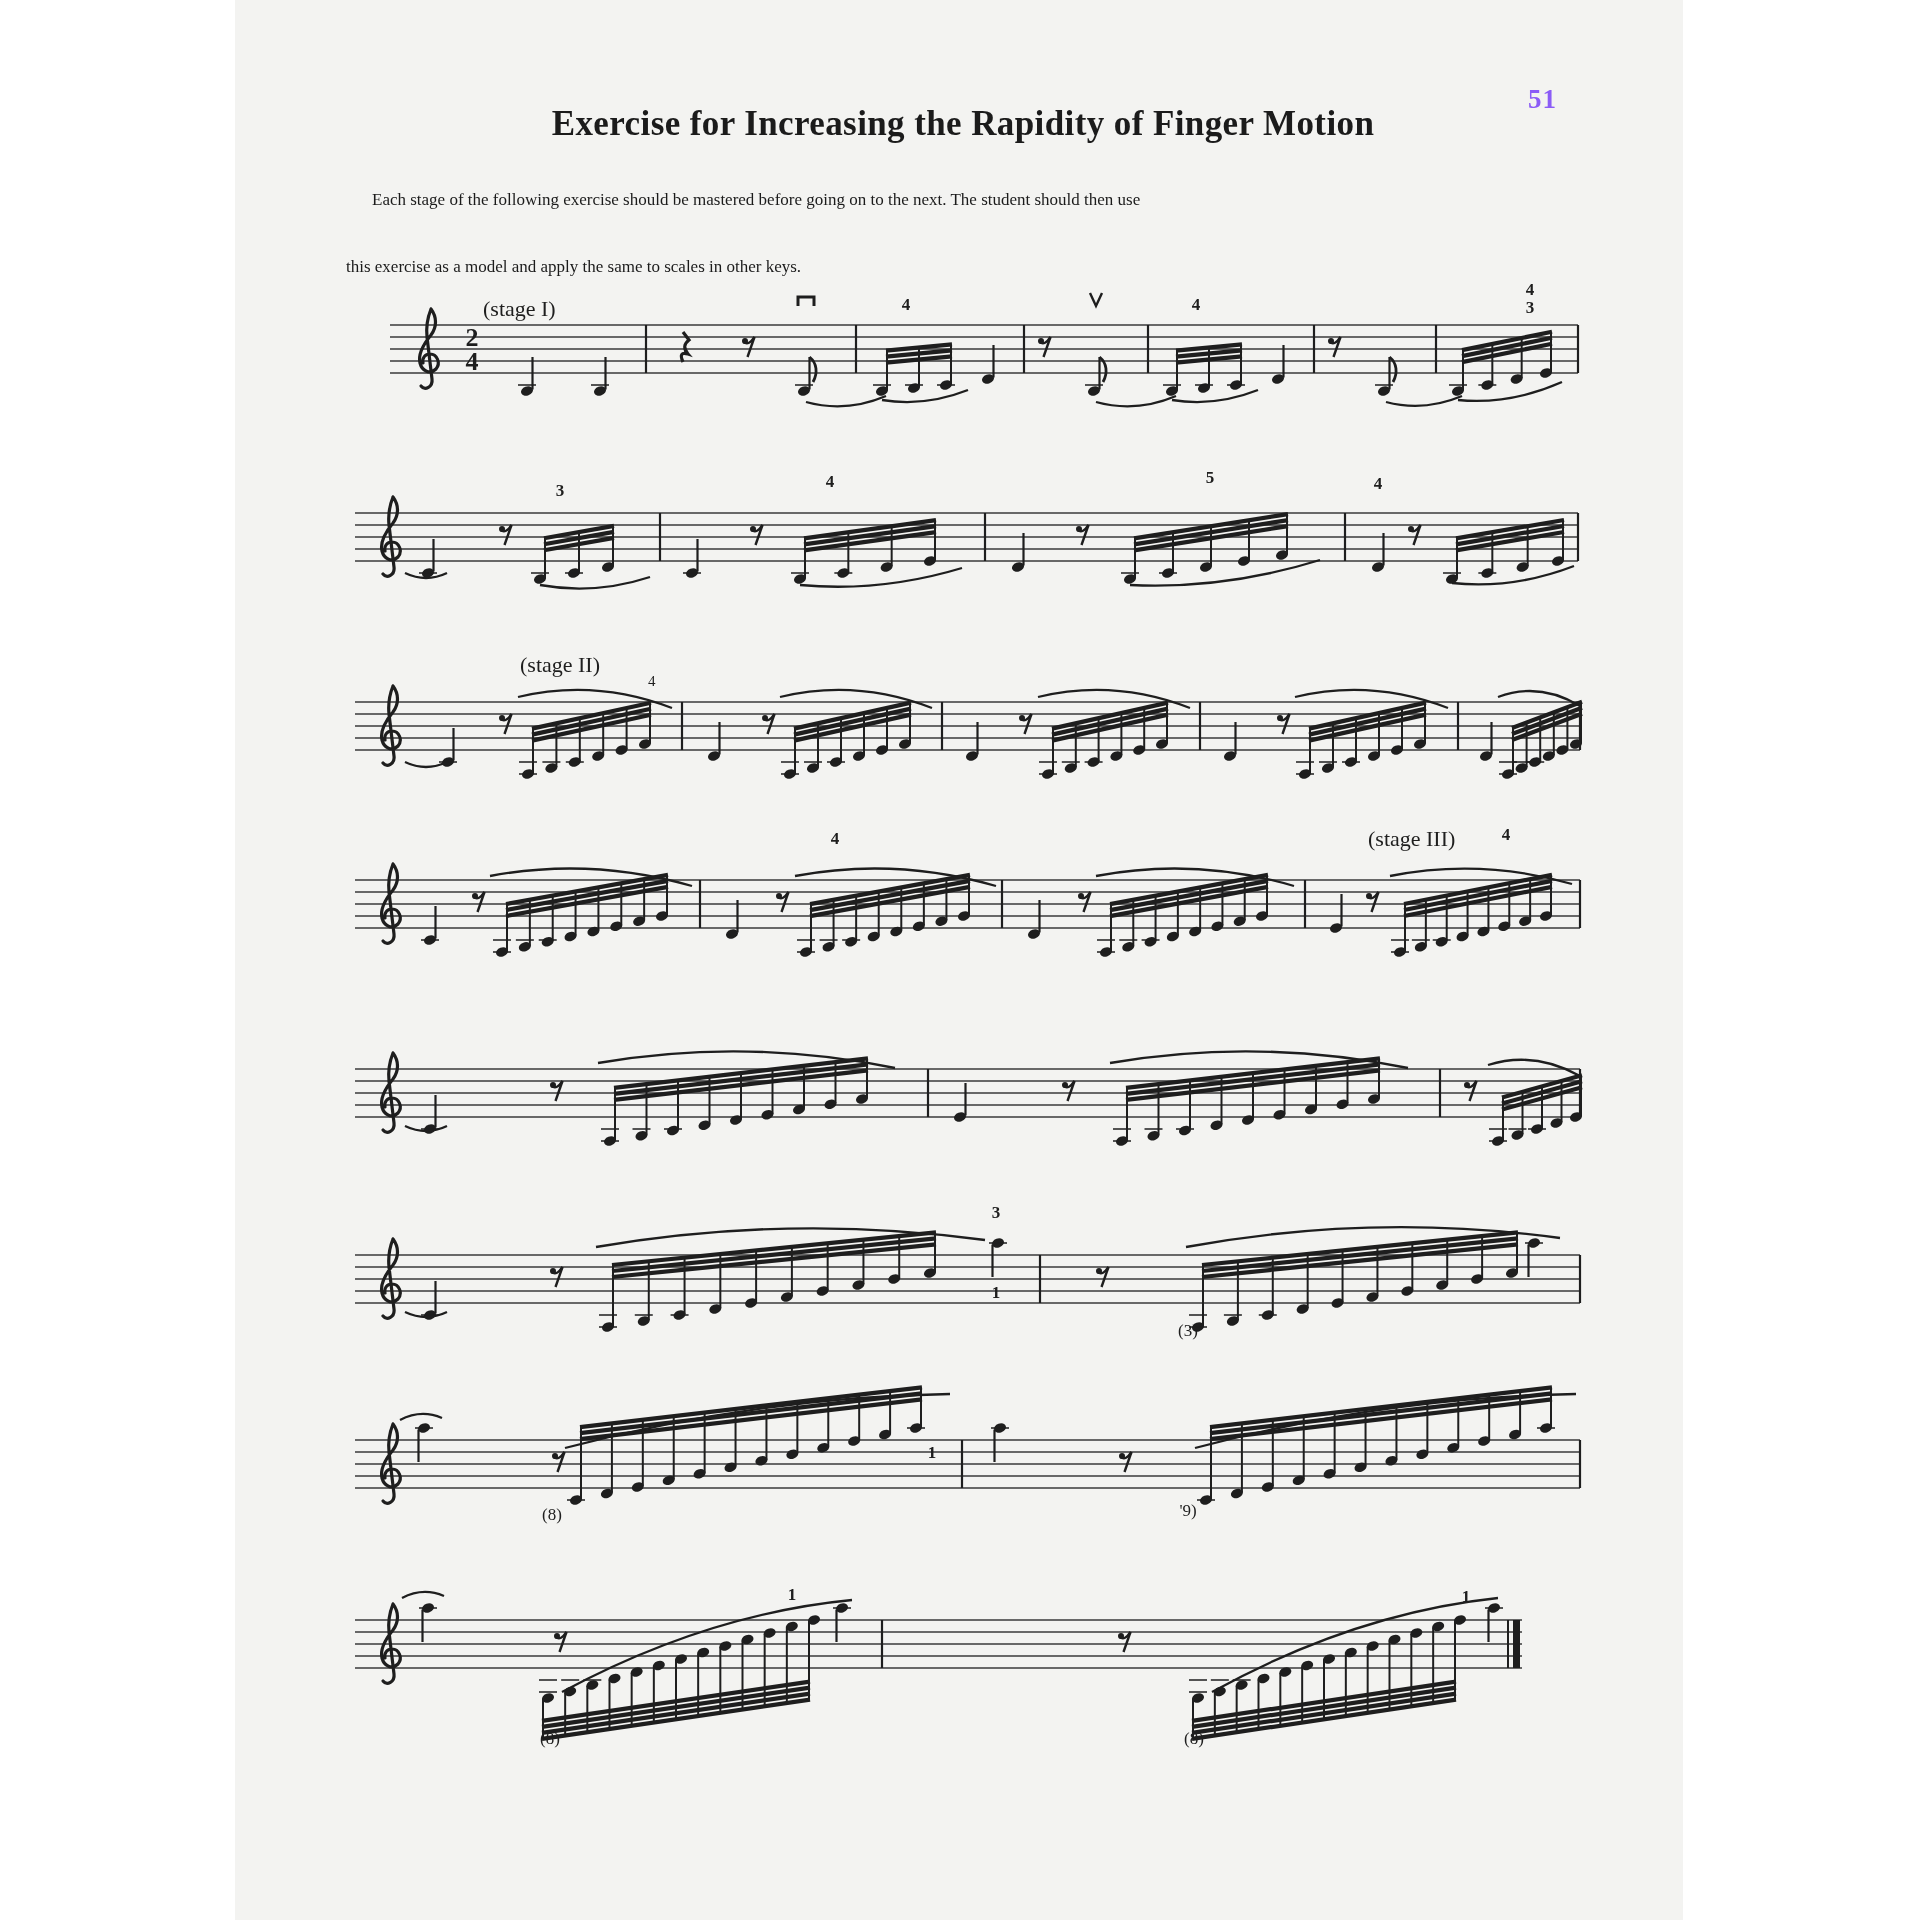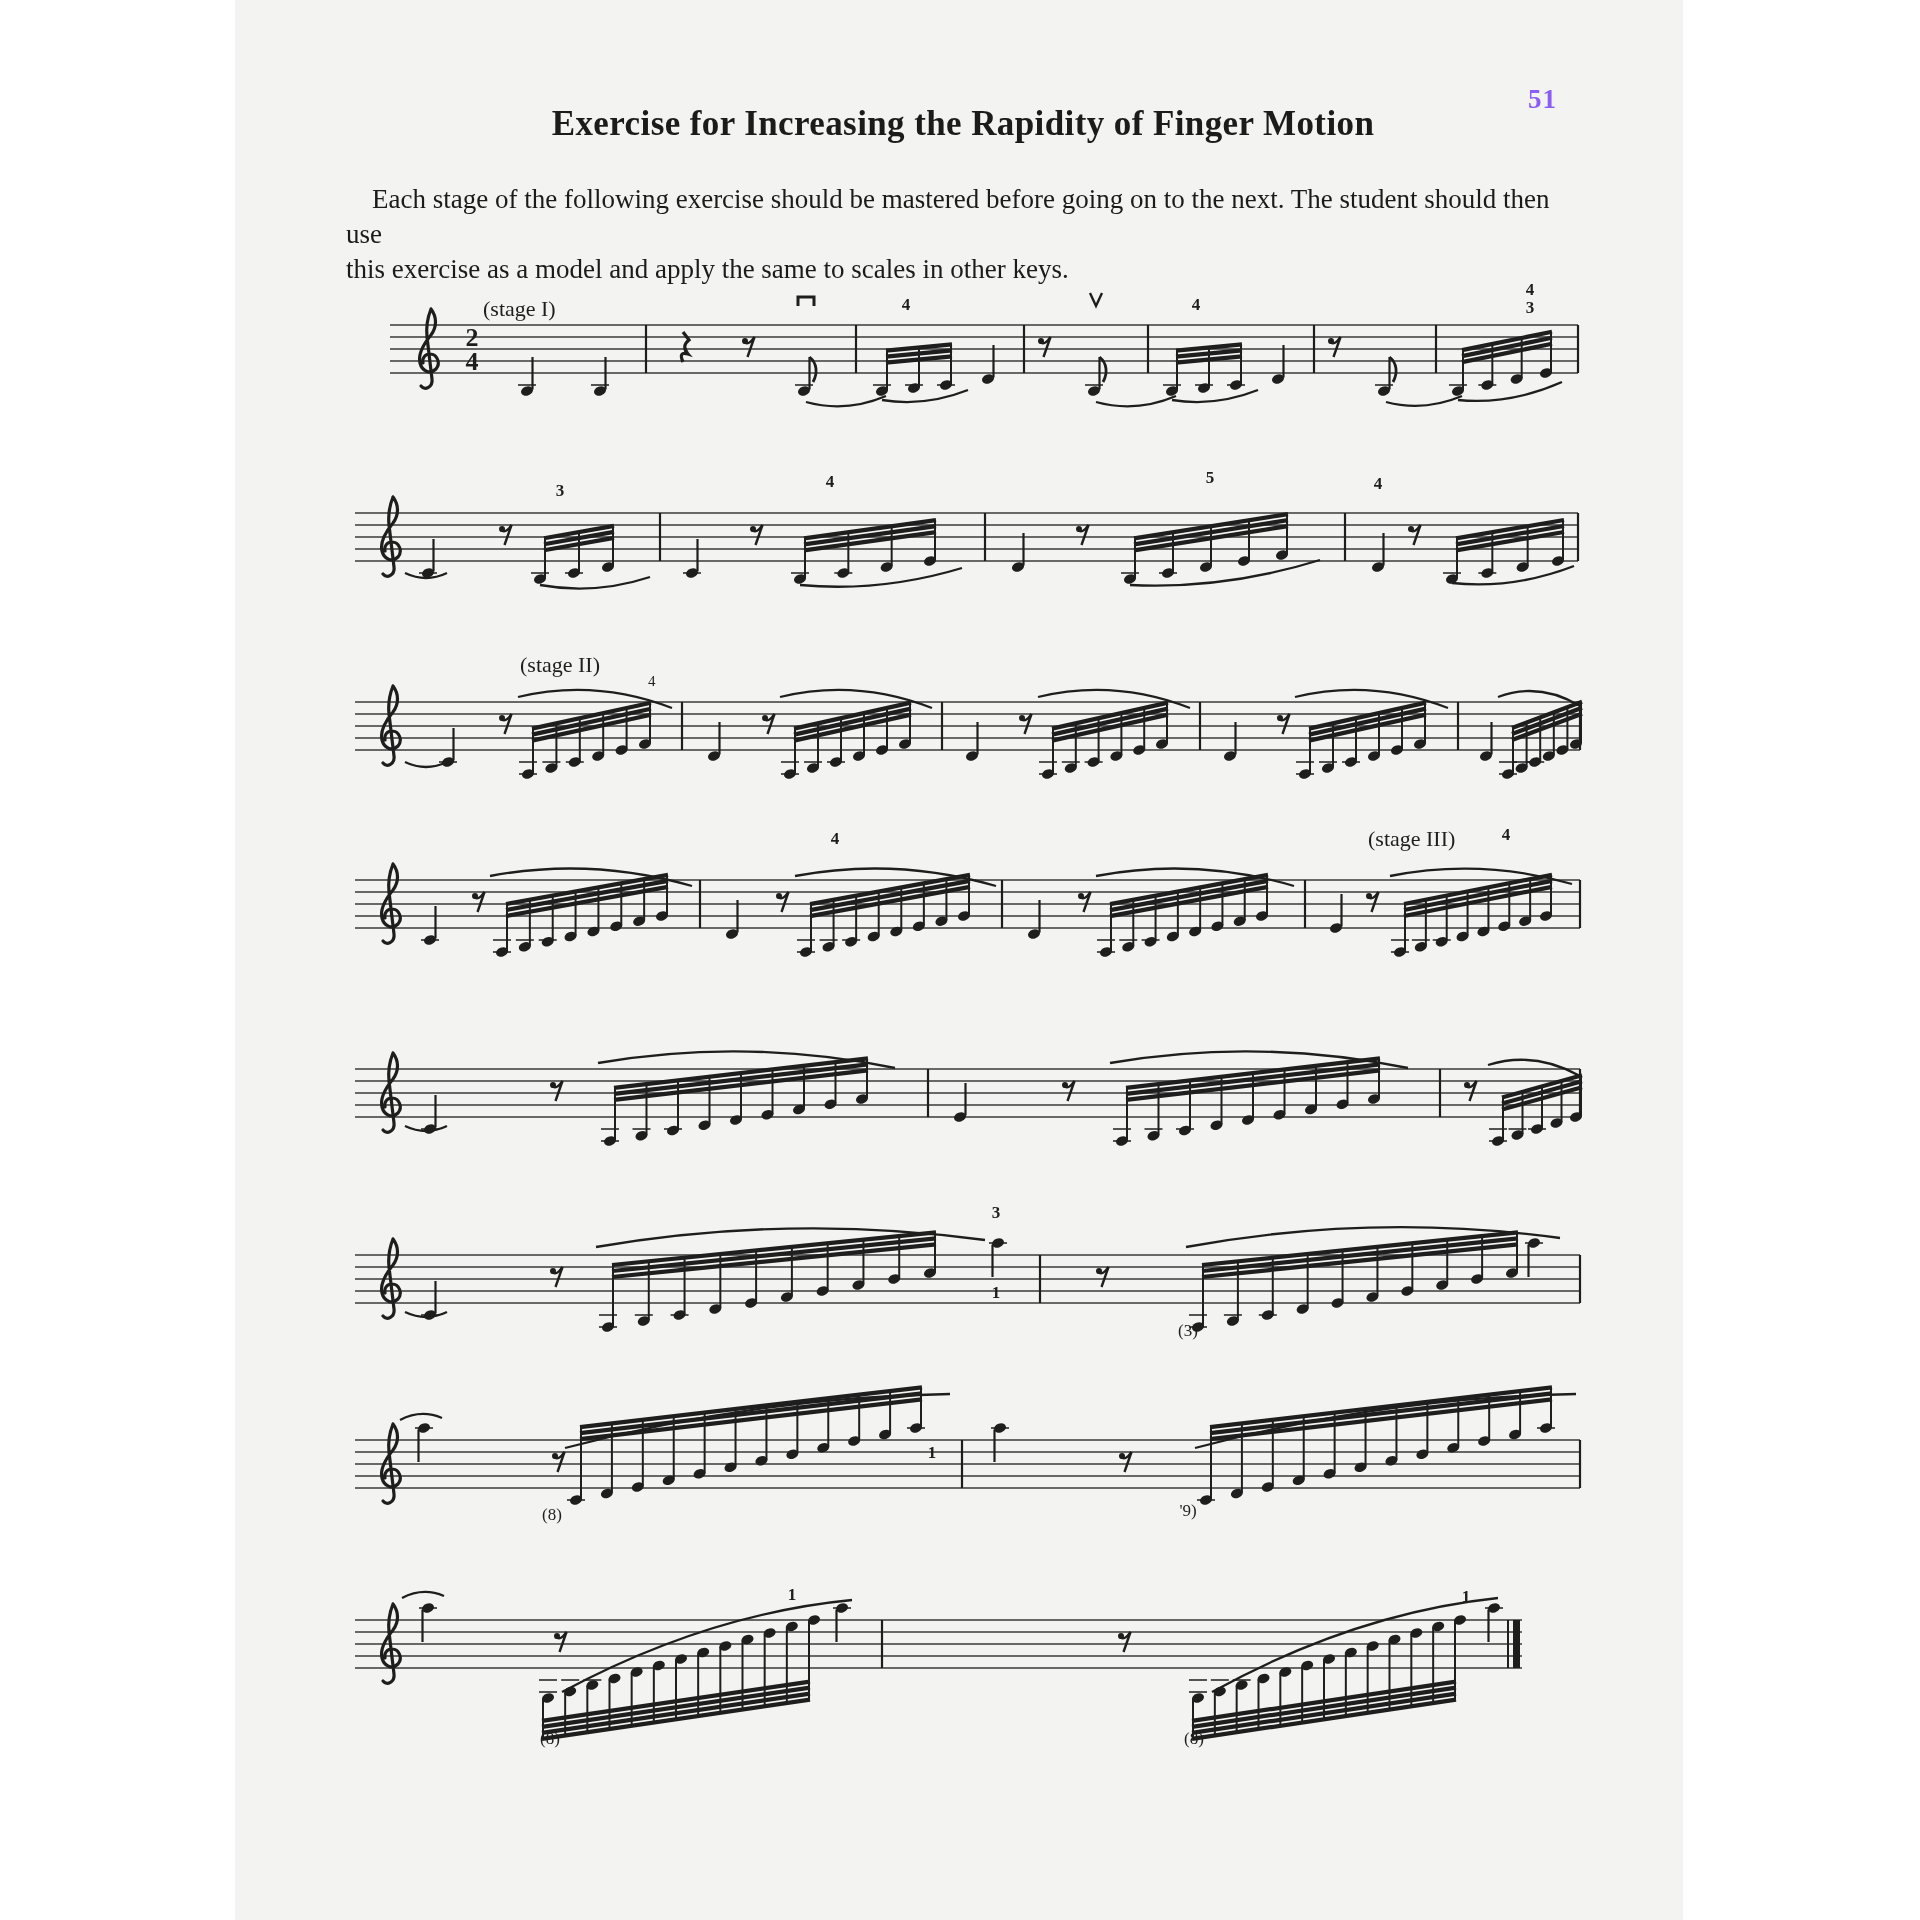--- a/index.html
+++ b/index.html
@@ -3,24 +3,24 @@
 <meta charset="utf-8">
 <style>
   html,body{margin:0;padding:0;background:#ffffff;}
   .canvas{position:relative;width:1920px;height:1920px;background:#ffffff;overflow:hidden;
           font-family:"Liberation Serif","DejaVu Serif",serif;}
   .scan-page{position:absolute;left:235px;top:0;width:1448px;height:1920px;background:#f3f3f1;}
   .page-number{position:absolute;left:1528px;top:84px;width:70px;font-size:27px;font-weight:700;
                color:#8b5cf6;letter-spacing:1px;}
   .title{position:absolute;left:235px;top:100px;width:1448px;margin:4px;text-align:center;
          font-size:35px;font-weight:700;color:#1b1b1b;letter-spacing:.4px;}
-  .intro{position:absolute;left:346px;top:182px;width:1238px;margin:0;font-size:27px;
+  .intro{position:absolute;left:346px;top:182px;width:1238px;margin:0;font-size:17px;
          line-height:35px;color:#1b1b1b;}
   .intro .l1{display:block;text-indent:26px;}
-  .intro .l2{display:block;}
+  .intro .l2{display:block;margin-top:32px;}
   #score{position:absolute;left:0;top:0;}
 </style>
 </head>
 <body>
 
 <div class="canvas">
   <div class="scan-page"></div>
   <div class="page-number">51</div>
   <h1 class="title">Exercise for Increasing the Rapidity of Finger Motion</h1>
   <p class="intro">

